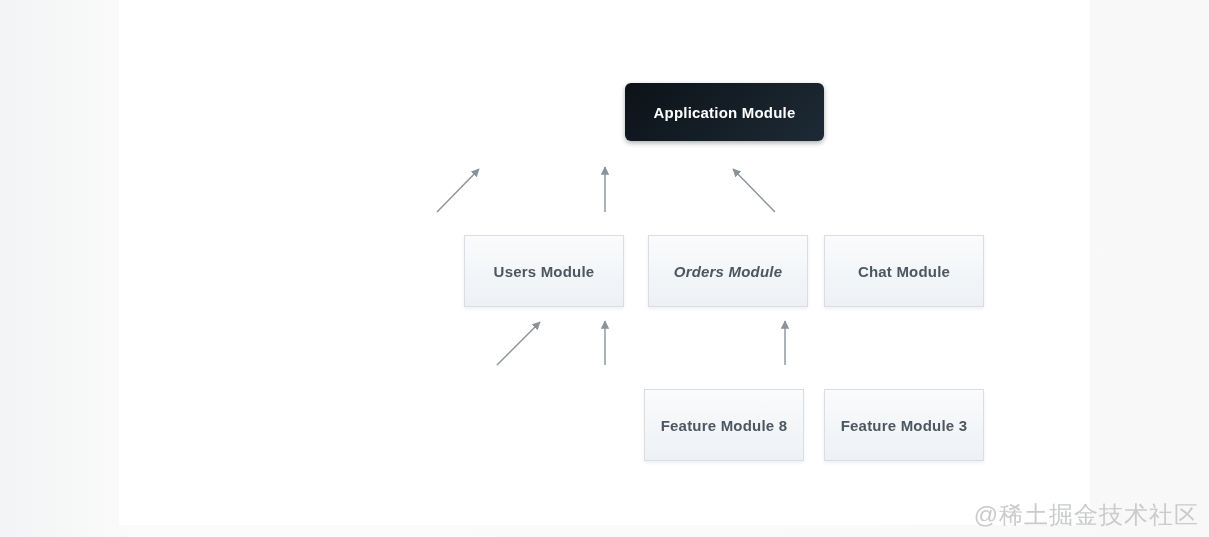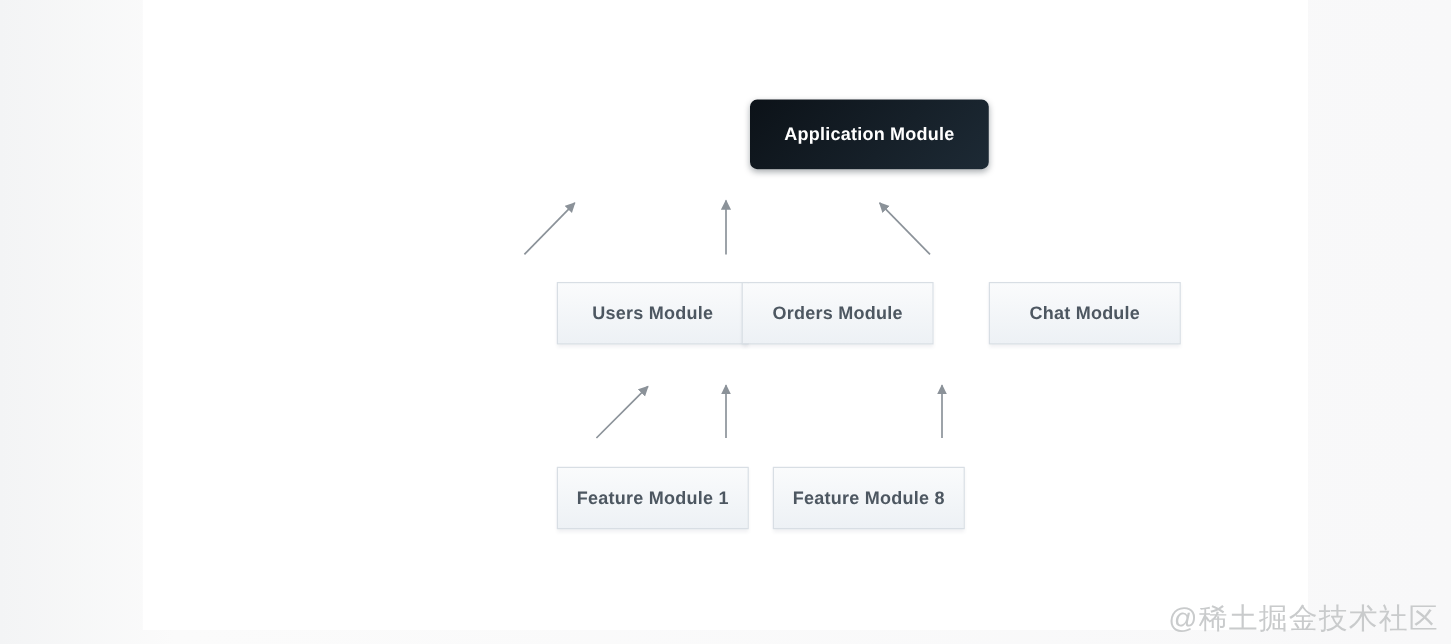--- a/index.html
+++ b/index.html
@@ -39,29 +39,29 @@
     top: 83px;
     width: 199px;
     height: 58px;
     border-radius: 6px;
     background: linear-gradient(135deg, var(--root-bg-start) 0%, var(--root-bg-end) 100%);
     color: var(--root-text);
     box-shadow: 0 2px 5px rgba(10, 20, 30, 0.35);
   }
   .node.module {
     width: 160px;
-    height: 52px;
+    height: 72px;
     border-radius: 0;
     border: 1px solid var(--module-border);
     background: linear-gradient(to bottom, var(--module-bg-start) 0%, var(--module-bg-end) 100%);
     color: var(--module-text);
     box-shadow: 0 2px 3px rgba(45, 65, 90, 0.08);
   }
   .pos-users    { left: 345px; top: 235px; }
-  .pos-orders   { left: 499px; top: 235px; }
+  .pos-orders   { left: 529px; top: 235px; font-style: italic; }
   .pos-chat     { left: 705px; top: 235px; }
   .pos-feature1 { left: 345px; top: 389px; }
   .pos-feature2 { left: 525px; top: 389px; }
   .pos-feature3 { left: 705px; top: 389px; }
   svg.arrows {
     position: absolute;
     left: 0;
     top: 0;
     width: 1209px;
     height: 537px;
@@ -91,24 +91,24 @@
   <div class="card">
 
     <div class="node root">Application Module</div>
 
     <div class="node module pos-users">Users Module</div>
 
     <div class="node module pos-orders">Orders Module</div>
 
     <div class="node module pos-chat">Chat Module</div>
 
-    <div class="node module pos-feature1">Feature Module 1</div>
 
     <div class="node module pos-feature2">Feature Module 8</div>
 
+    <div class="node module pos-feature3">Feature Module 3</div>
   </div>
 
   <svg class="arrows" viewBox="0 0 1209 537" xmlns="http://www.w3.org/2000/svg">
     <defs>
       <marker id="ah" markerWidth="7" markerHeight="7" refX="5.5" refY="3" orient="auto">
         <path class="arrowhead" d="M0,0 L6,3 L0,6 Z"></path>
       </marker>
     </defs>
     <line x1="437" y1="212" x2="479" y2="169" marker-end="url(#ah)"></line>
     <line x1="605" y1="212" x2="605" y2="167" marker-end="url(#ah)"></line>

